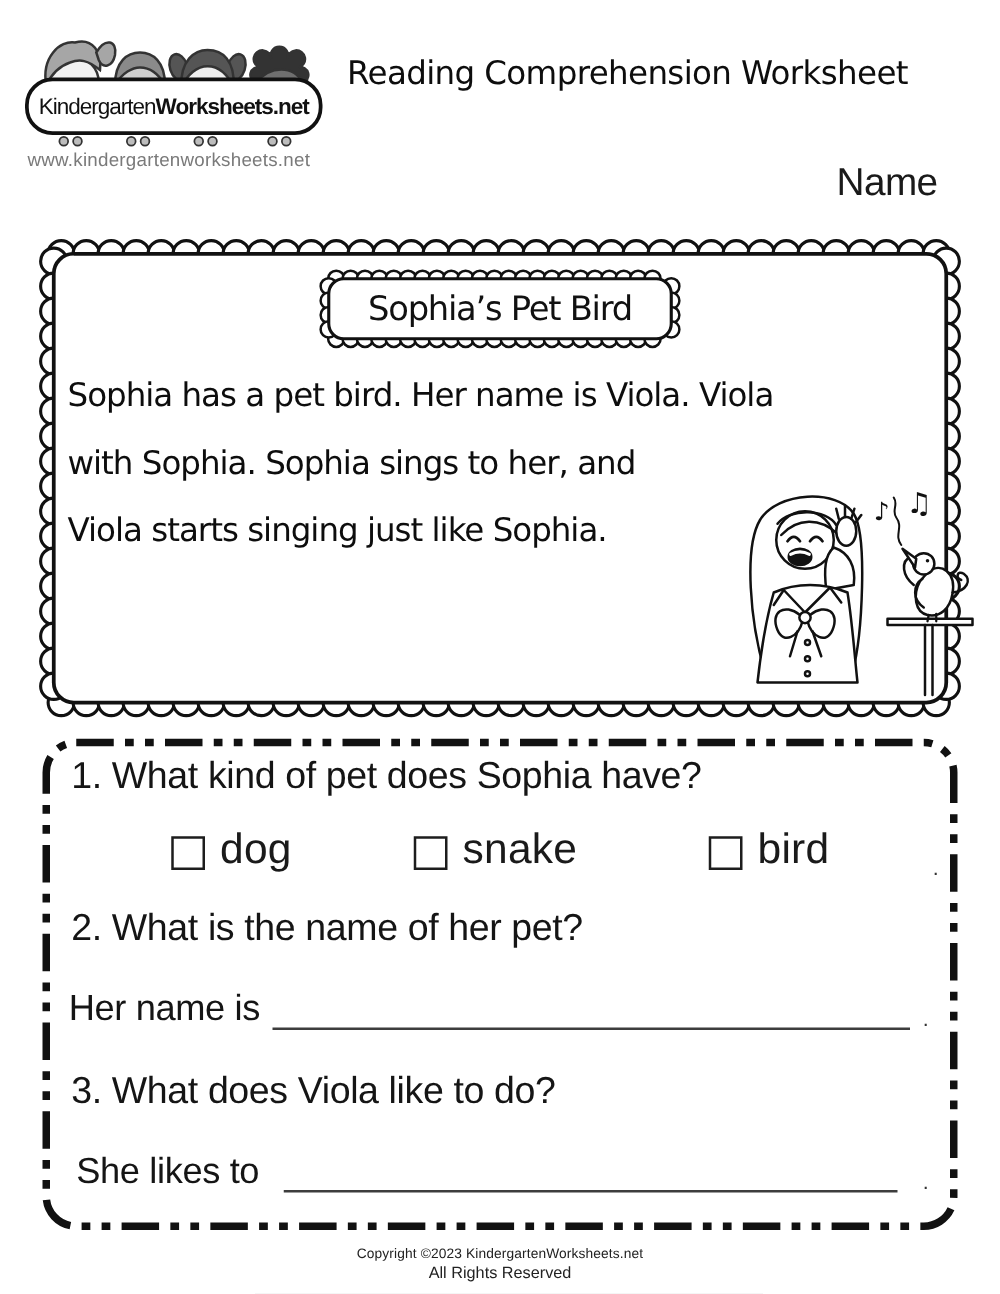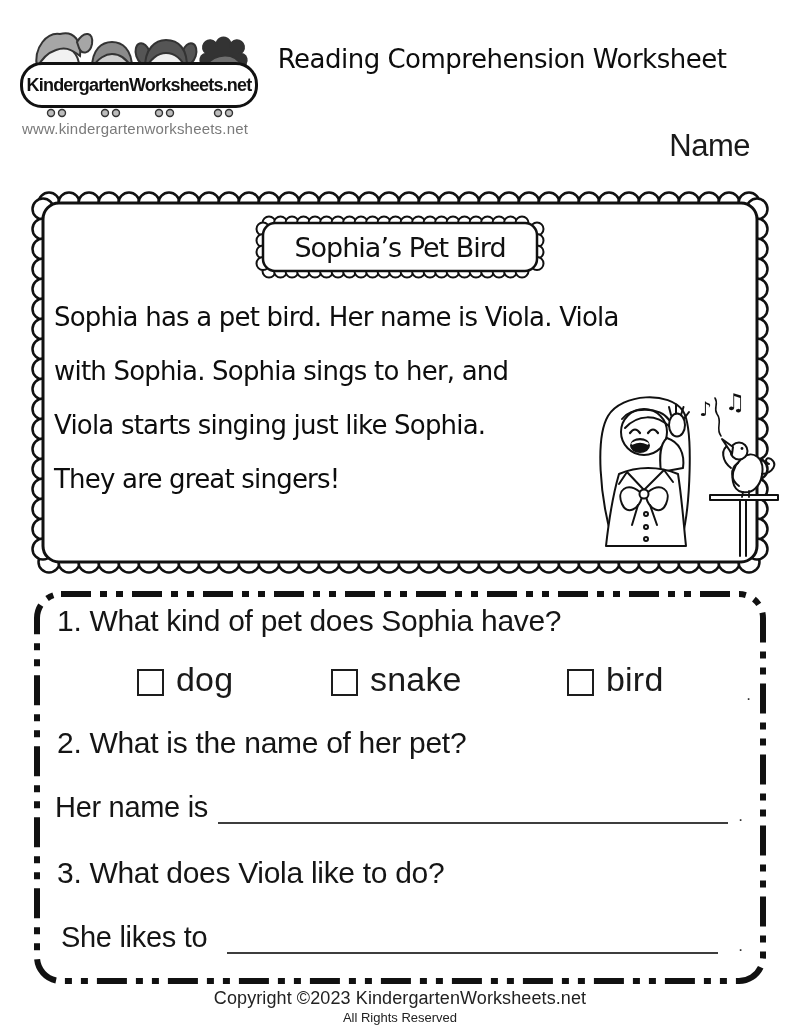--- a/index.html
+++ b/index.html
@@ -11,21 +11,21 @@
   }
   
   .logo { position:absolute; left:20px; top:22px; width:240px; height:100px; }
   .logo svg.kids { position:absolute; left:0; top:0; width:240px; height:100px; }
   .logo-banner {
     position:absolute; left:0; top:40px; width:238px; height:46px;
     background:#fff; border:3px solid #111; border-radius:22px;
     display:flex; align-items:center; justify-content:center;
     white-space:nowrap; z-index:2;
   }
-  .logo-banner .p1 { font-size:18px; letter-spacing:-0.8px; font-weight:700; }
+  .logo-banner .p1 { font-size:18px; letter-spacing:-0.8px; font-weight:400; }
   .logo-banner .p2 { font-size:18px; letter-spacing:-0.8px; font-weight:700; }
   .site-url { position:absolute; left:22px; top:120px; font-size:15px; color:#7a7a7a; letter-spacing:0.2px; }
   .page-title {
     position:absolute; left:252px; top:44px; width:500px; text-align:center;
     font-family:"DejaVu Sans", sans-serif; font-size:26px; letter-spacing:-0.5px;
     white-space:nowrap; color:#0d0d0d;
   }
   .name-row {
     position:absolute; left:410px; top:130px; width:340px; height:38px;
     display:flex; align-items:flex-end; gap:10px;flex-direction:column;
@@ -72,21 +72,21 @@
     position:absolute; height:40px; display:flex; align-items:flex-end; gap:10px;
   }
   .a2 { left:22px;  top:194px; width:688px; }
   .a3 { left:28px;  top:324px; width:682px;gap:20px; }
   .answer-prefix { font-size:29px; line-height:1.1; letter-spacing:-0.3px; white-space:nowrap; color:#151515; }
   .answer-line { flex:1; height:100%; border-bottom:2px solid #3d3d3d; }
   .end-mark { font-size:17px; color:#333; line-height:1; }
   .q1-endmark { position:absolute; right:16px; top:96px; }
   
   .footer { position:absolute; left:0; bottom:10px; width:100%; text-align:center; color:#222; }
-  .footer .f1 { font-size:18px; letter-spacing:0.1px; }
+  .footer .f1 { font-size:11px; letter-spacing:0.1px; }
   .footer .f2 { font-size:13px; margin-top:1px; }
 </style>
 </head>
 <body>
 
 <div class="page">
 
   <div class="logo">
     <svg class="kids" viewBox="0 0 240 100" aria-hidden="true">
       <g stroke="#333" stroke-width="2" fill="none">
@@ -319,21 +319,20 @@
           </g>
           <rect x="9" y="9" width="274" height="48" rx="12" fill="#fff" stroke="#111" stroke-width="2.5"></rect>
         </svg>
       <div class="story-title">Sophia’s Pet Bird</div>
     </div>
 
     <div class="story-text">
       <div class="story-line">Sophia has a pet bird. Her name is Viola. Viola</div>
       <div class="story-line">with Sophia. Sophia sings to her, and</div>
       <div class="story-line">Viola starts singing just like Sophia.</div>
-      <div class="story-line">They are great singers!</div>
     </div>
 
     <div class="story-illustration">
       <svg viewBox="0 0 205 172" aria-hidden="true">
         <g stroke="#111" stroke-width="2" fill="none" stroke-linecap="round" stroke-linejoin="round">
 
           <path d="M30,152 C18,112 13,52 26,30 C40,7 88,5 101,25 C112,42 108,122 100,152 L95,152 C92,120 92,100 90,88 L38,90 C35,112 34,134 34,152 Z" fill="#fff"></path>
 
           <circle cx="62" cy="46" r="23" fill="#fff"></circle>
 

